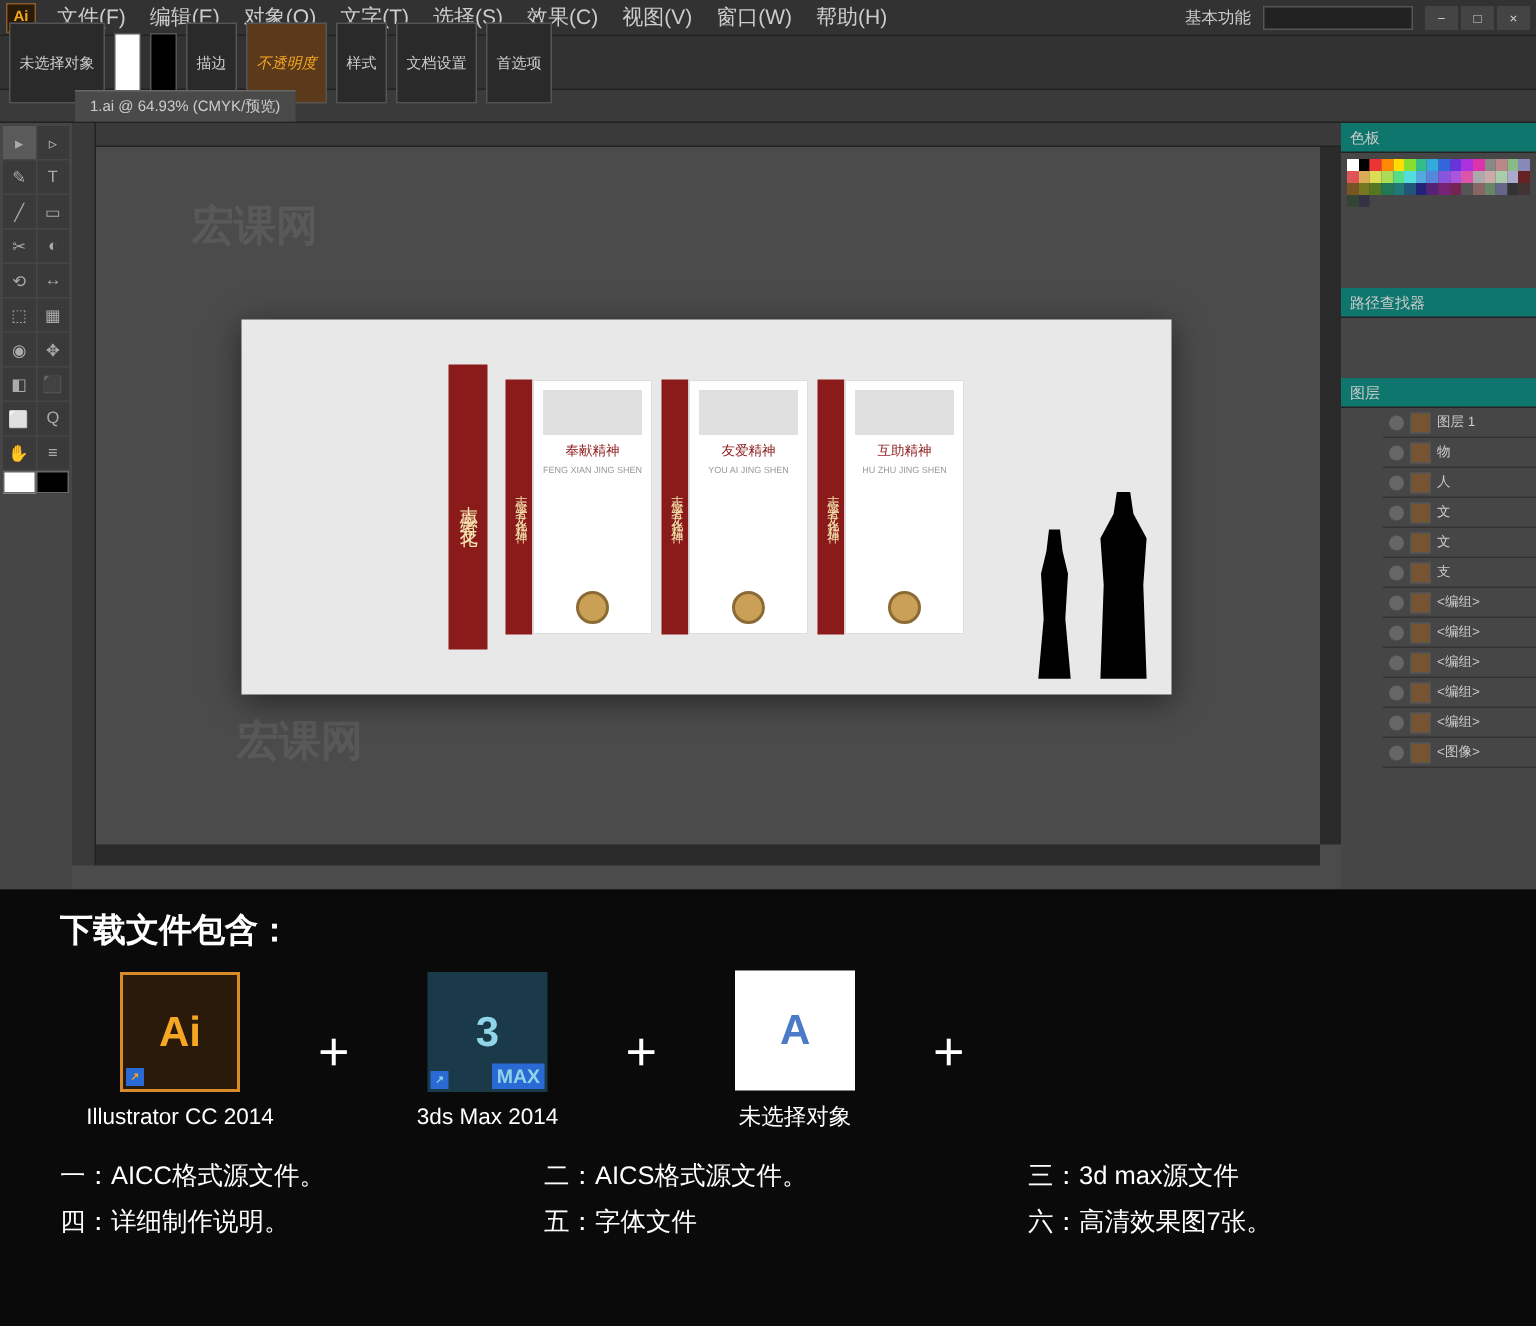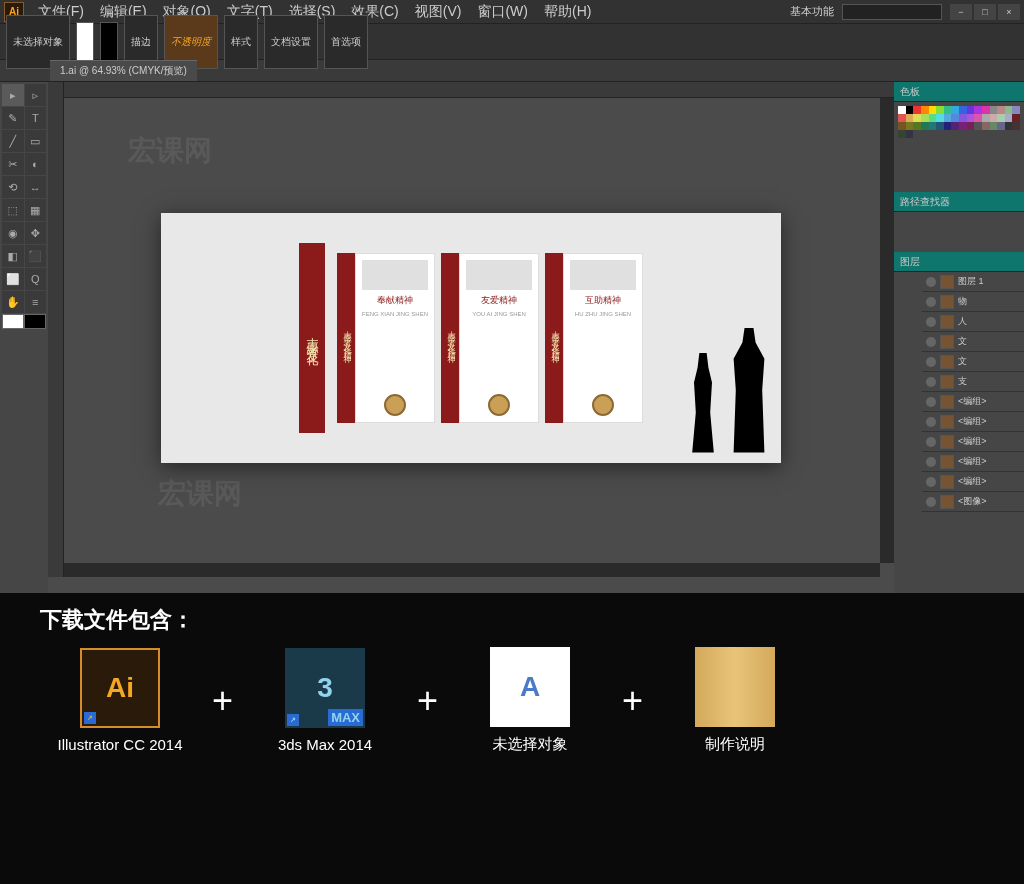--- a/index.html
+++ b/index.html
@@ -357,18 +357,22 @@
         <div style="position:absolute;bottom:2px;right:2px;background:#2a6ad4;font-size:13px;padding:1px 3px">MAX</div>
       </div>
       <div class="promo-label">3ds Max 2014</div>
     </div>
     <div class="promo-plus">+</div>
     <div class="promo-item">
       <div class="promo-icon font">A</div>
       <div class="promo-label">未选择对象</div>
     </div>
     <div class="promo-plus">+</div>
-    <div class="promo-item">
-      <div class="promo-icon wood"></div>
-      <div class="promo-label">制作说明</div>
-    </div>
-  </div>
+  </div>
+  <div class="promo-list" id="promolist">
+      <div>一：AICC格式源文件。</div>
+      <div>二：AICS格式源文件。</div>
+      <div>三：3d max源文件</div>
+      <div>四：详细制作说明。</div>
+      <div>五：字体文件</div>
+      <div>六：高清效果图7张。</div>
+    </div>
 </div>
 
 </body></html>

